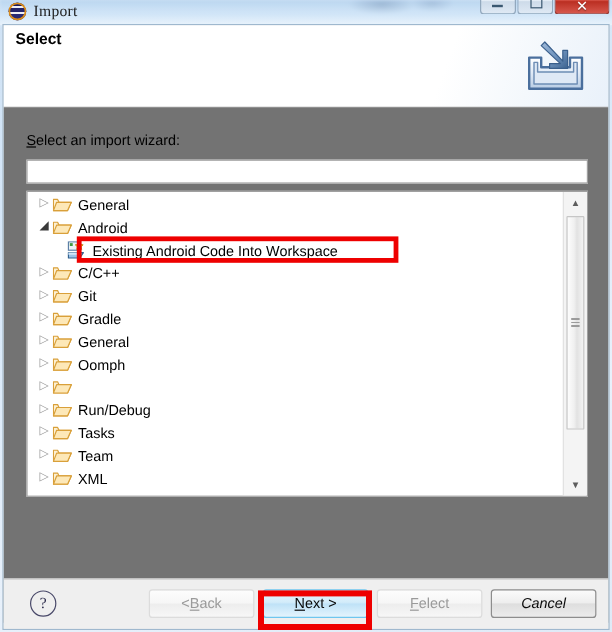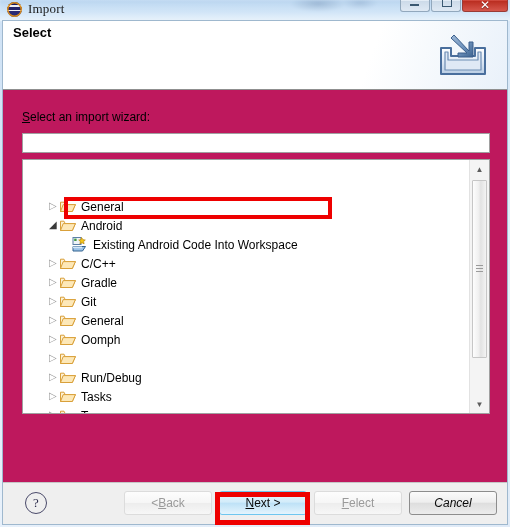--- a/index.html
+++ b/index.html
@@ -157,21 +157,21 @@
   .header-icon {
     position: absolute;
     right: 16px; top: 11px;
     width: 56px; height: 48px;
   }
 
   
   .content {
     position: relative;
     padding: 16px;
-    background: #be185d;
+    background: #737373;
     height: 397px;
   }
 
   .field-label {
     position: absolute;
     left: 19px; top: 20px;
     font-size: 12px;
     color: #000;
   }
   .field-label u { text-decoration: underline; }
@@ -196,23 +196,22 @@
     left: 19px; top: 69px;
     width: 468px;
     height: 255px;
     box-sizing: border-box;
     border: 1px solid #a0a0a0;
     background: #ffffff;
     overflow: hidden;
   }
   .tree-list {
     position: absolute;
-    left: 16px; top: 1px;
+    left: 0; top: 1px;
     right: 20px;
-    margin-top: 36px;
   }
   .tree-row {
     height: 19px;
     display: flex;
     align-items: center;
     padding-left: 8px;
     font-size: 12px;
     color: #000;
     white-space: nowrap;
   }
@@ -487,29 +486,29 @@
                   <path d="M3.2,4.6 L15.4,4.6 L12.3,11.5 L0.5,11.5 Z" fill="#fde8b8" stroke="#d9a03a" stroke-width="1" stroke-linejoin="round"></path>
                 </svg></span>
               <span class="tree-label">C/C++</span>
             </div>
             <div class="tree-row">
               <span class="twisty collapsed"></span>
               <span class="folder-icon"><svg width="16" height="13" viewBox="0 0 16 13">
                   <path d="M0.5,2.2 L0.5,11.5 L12.3,11.5 L15.4,4.6 L5.2,4.6 L4.0,2.2 Z" fill="#fdf0d2" stroke="#d9a03a" stroke-width="1" stroke-linejoin="round"></path>
                   <path d="M3.2,4.6 L15.4,4.6 L12.3,11.5 L0.5,11.5 Z" fill="#fde8b8" stroke="#d9a03a" stroke-width="1" stroke-linejoin="round"></path>
                 </svg></span>
+              <span class="tree-label">Git</span>
+            </div>
+            <div class="tree-row">
+              <span class="twisty collapsed"></span>
+              <span class="folder-icon"><svg width="16" height="13" viewBox="0 0 16 13">
+                  <path d="M0.5,2.2 L0.5,11.5 L12.3,11.5 L15.4,4.6 L5.2,4.6 L4.0,2.2 Z" fill="#fdf0d2" stroke="#d9a03a" stroke-width="1" stroke-linejoin="round"></path>
+                  <path d="M3.2,4.6 L15.4,4.6 L12.3,11.5 L0.5,11.5 Z" fill="#fde8b8" stroke="#d9a03a" stroke-width="1" stroke-linejoin="round"></path>
+                </svg></span>
               <span class="tree-label">Gradle</span>
-            </div>
-            <div class="tree-row">
-              <span class="twisty collapsed"></span>
-              <span class="folder-icon"><svg width="16" height="13" viewBox="0 0 16 13">
-                  <path d="M0.5,2.2 L0.5,11.5 L12.3,11.5 L15.4,4.6 L5.2,4.6 L4.0,2.2 Z" fill="#fdf0d2" stroke="#d9a03a" stroke-width="1" stroke-linejoin="round"></path>
-                  <path d="M3.2,4.6 L15.4,4.6 L12.3,11.5 L0.5,11.5 Z" fill="#fde8b8" stroke="#d9a03a" stroke-width="1" stroke-linejoin="round"></path>
-                </svg></span>
-              <span class="tree-label">Git</span>
             </div>
             <div class="tree-row">
               <span class="twisty collapsed"></span>
               <span class="folder-icon"><svg width="16" height="13" viewBox="0 0 16 13">
                   <path d="M0.5,2.2 L0.5,11.5 L12.3,11.5 L15.4,4.6 L5.2,4.6 L4.0,2.2 Z" fill="#fdf0d2" stroke="#d9a03a" stroke-width="1" stroke-linejoin="round"></path>
                   <path d="M3.2,4.6 L15.4,4.6 L12.3,11.5 L0.5,11.5 Z" fill="#fde8b8" stroke="#d9a03a" stroke-width="1" stroke-linejoin="round"></path>
                 </svg></span>
               <span class="tree-label">General</span>
             </div>
             <div class="tree-row">

